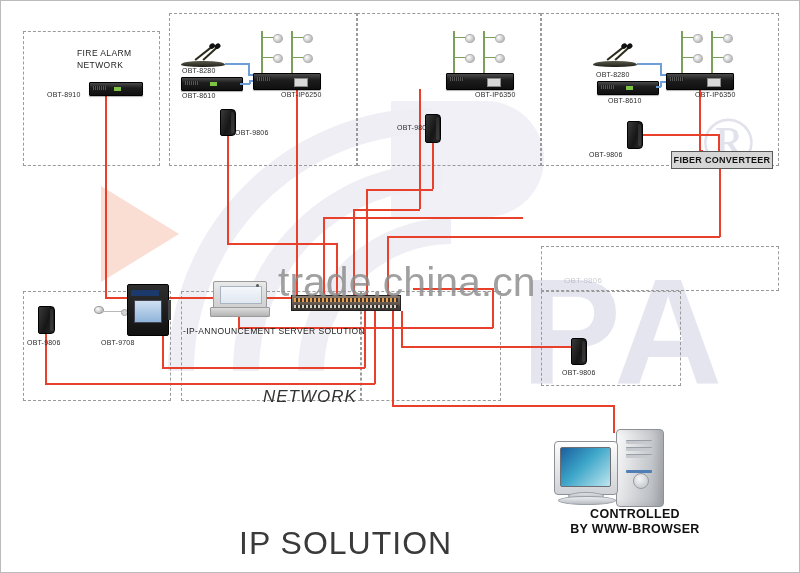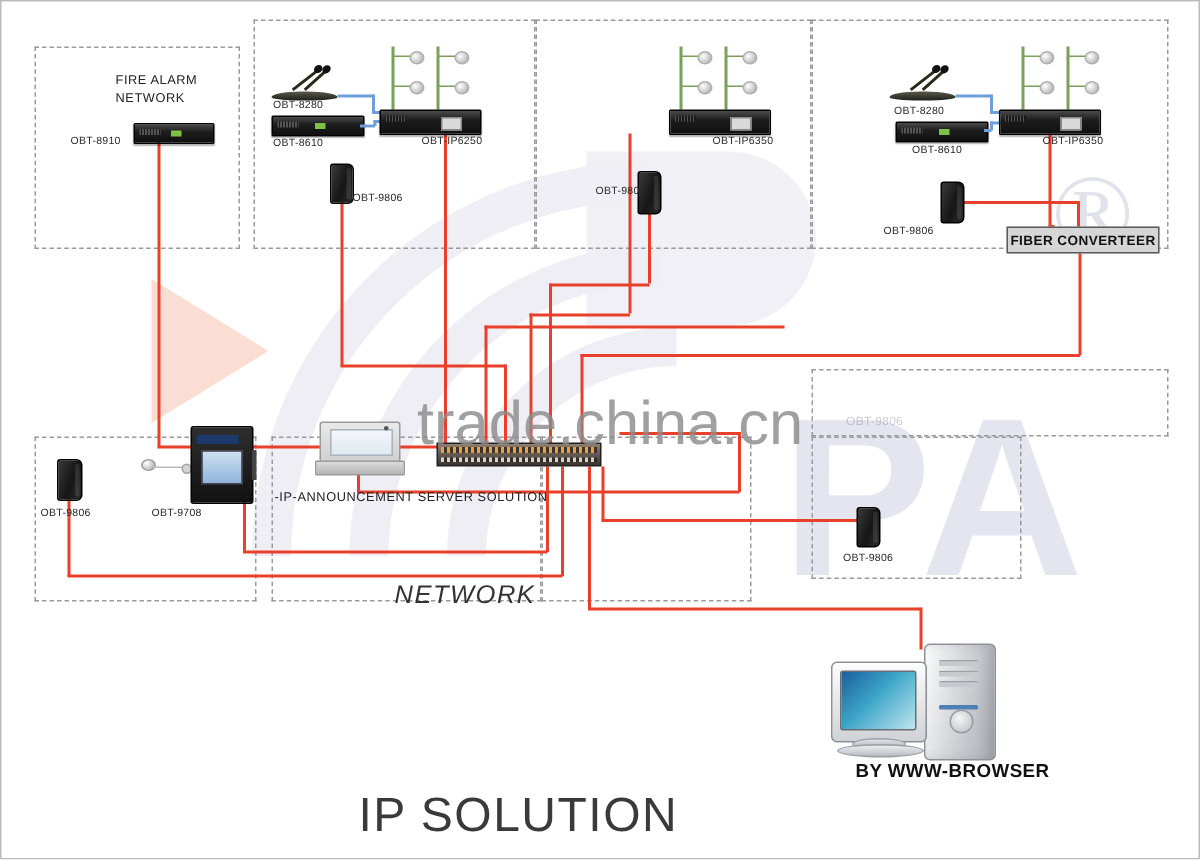--- a/index.html
+++ b/index.html
@@ -366,20 +366,21 @@
       <div class="bluebar"></div>
       <div class="pwr"></div>
     </div>
     <div class="mon">
         <div class="glass"></div>
       </div>
     <div class="stand"></div>
     <div class="base"></div>
   </div>
   <div class="ctl" style="left:549px;top:506px;width:170px;">
+    <div>CONTROLLED</div>
     <div>BY WWW-BROWSER</div>
   </div>
 
   <div class="title" style="left:238px;top:524px;">IP SOLUTION</div>
 
   <div class="wm" id="wm-trade">trade.china.cn</div>
 
 </div>
 
 </body></html>

